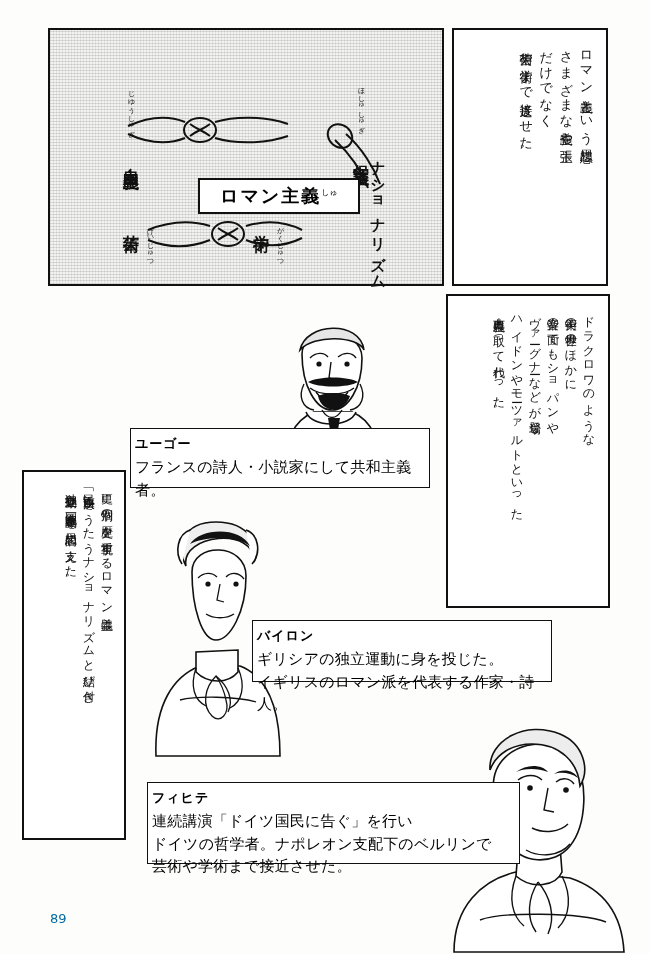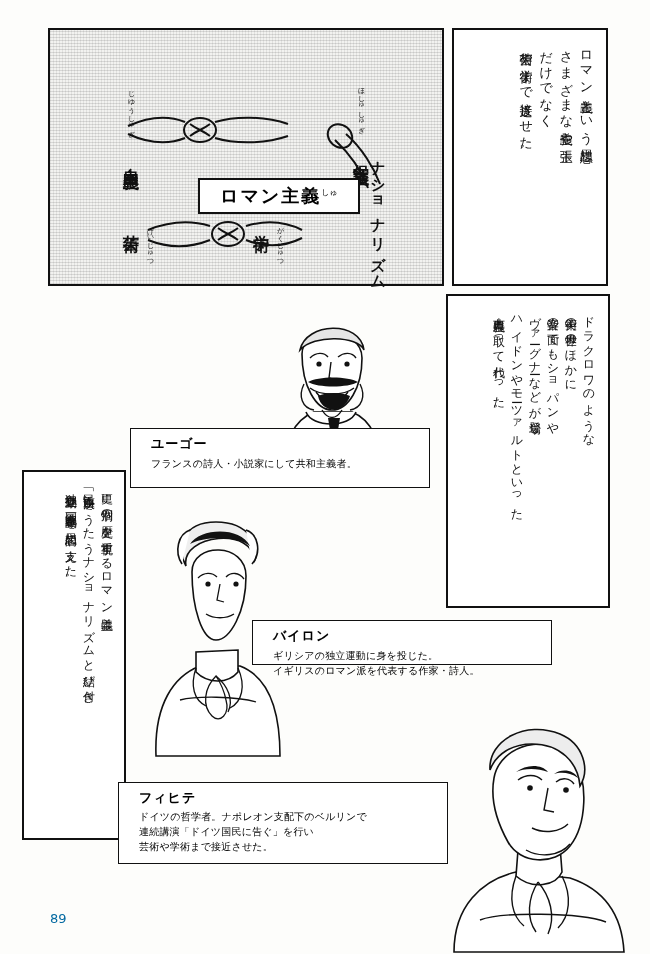--- a/index.html
+++ b/index.html
@@ -68,27 +68,27 @@
   }
   .center-box .ruby{font-size:8px;font-weight:normal;vertical-align:super;}
   .rope{position:absolute;}
 
   
   .cap{
     position:absolute;
     border:1.5px solid #111;
     background:#fff;
     box-sizing:border-box;
-    padding:6px 20px;
+    padding:6px 4px;
   }
   .cap .name{
     font-weight:bold;font-size:13px;margin-bottom:3px;letter-spacing:1px;
   }
   .cap .line{
-    font-size:10px;line-height:1.5;letter-spacing:0.2px;
+    font-size:15px;line-height:1.5;letter-spacing:0.2px;
   }
 
   
   #pageno{
     position:absolute;left:50px;bottom:28px;
     font-size:13px;color:#0369a1;
     font-family:"DejaVu Sans", sans-serif;
   }
   
   .figure{position:absolute;}
@@ -261,28 +261,28 @@
       <path d="M96 72 C 106 64, 122 64, 128 72 C 118 68, 104 68, 96 72 Z"></path>
       <path d="M134 74 C 142 68, 154 70, 158 78 C 150 72, 140 72, 134 74 Z"></path>
     </g>
   </svg>
 
   <div class="cap" style="left:130px;top:428px;width:300px;height:60px;">
     <div class="name">ユーゴー</div>
     <div class="line">フランスの詩人・小説家にして共和主義者。</div>
   </div>
 
-  <div class="cap" style="left:252px;top:620px;width:300px;height:45px;">
+  <div class="cap" style="left:252px;top:620px;width:300px;height:62px;">
     <div class="name">バイロン</div>
     <div class="line">ギリシアの独立運動に身を投じた。</div>
     <div class="line">イギリスのロマン派を代表する作家・詩人。</div>
   </div>
 
-  <div class="cap" style="left:118px;top:782px;width:330px;height:82px;font-family:Liberation Mono, monospace;">
+  <div class="cap" style="left:147px;top:782px;width:373px;height:82px;">
     <div class="name">フィヒテ</div>
+    <div class="line">連続講演「ドイツ国民に告ぐ」を行い</div>
     <div class="line">ドイツの哲学者。ナポレオン支配下のベルリンで</div>
-    <div class="line">連続講演「ドイツ国民に告ぐ」を行い</div>
     <div class="line">芸術や学術まで接近させた。</div>
   </div>
 
   <div id="pageno">89</div>
 
 </div>
 
 </body></html>

